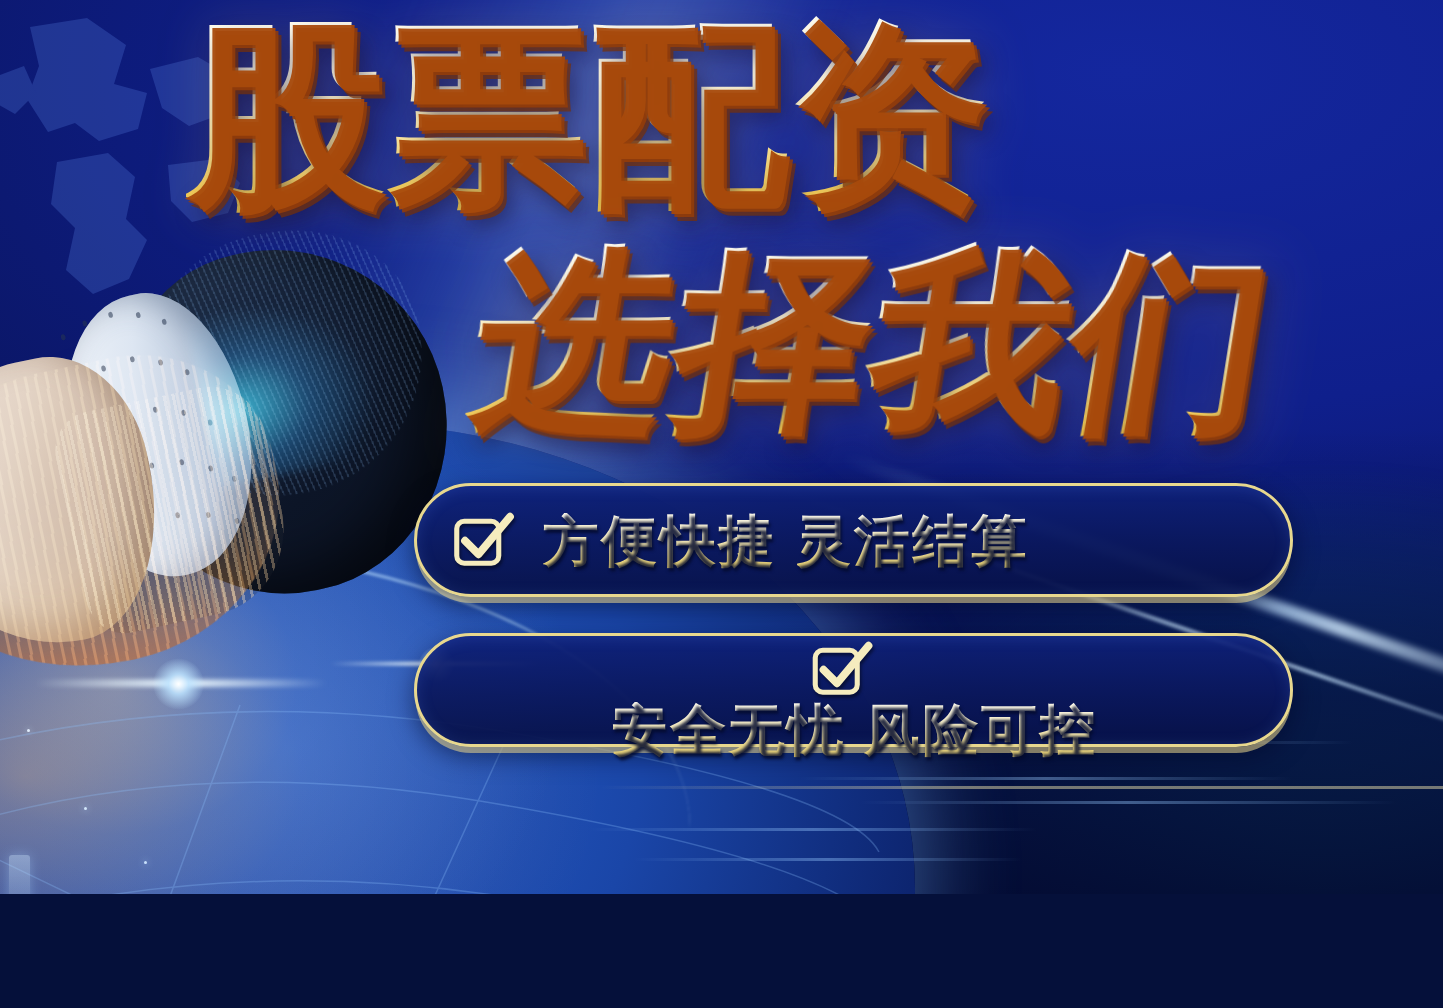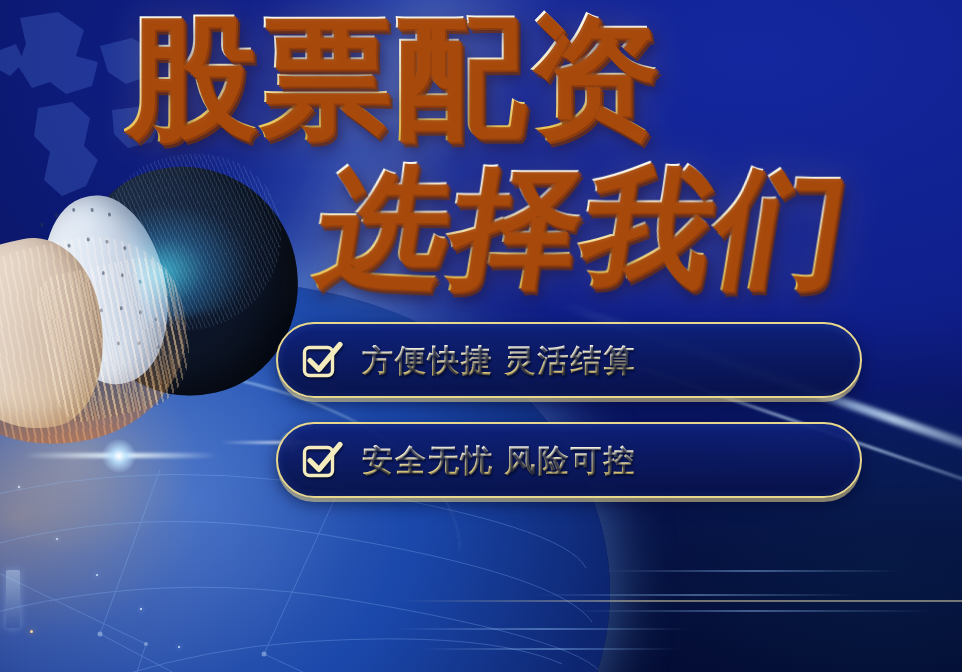--- a/index.html
+++ b/index.html
@@ -1,20 +1,20 @@
 <!DOCTYPE html>
 <html><head>
 <meta charset="utf-8">
 <style>
   html,body{margin:0;padding:0;background:#05103a;}
   *{box-sizing:border-box;}
 
   .banner{
     position:relative;
-    width:962px;height:672px;
+    width:962px;height:596px;
     overflow:hidden;
     font-family:"Liberation Sans","DejaVu Sans",sans-serif;
     background:#13259c;
   }
 
   
   .bg-base{
     position:absolute;inset:0;
     background:
       radial-gradient(120% 90% at 78% 8%,  #14279e 0%, #0f1f8c 42%, #0b1769 75%, #081250 100%),
@@ -205,30 +205,30 @@
     margin-bottom:24px;
     padding:0 20px 0 22px;
     border:2px solid #e8d88e;
     border-radius:40px;
     background:linear-gradient(180deg,rgba(14,32,120,.94) 0%,rgba(10,23,92,.94) 55%,rgba(7,17,72,.94) 100%);
     box-shadow:
       0 5px 0 -1px rgba(236,216,142,.55),
       0 6px 16px rgba(2,8,40,.55),
       inset 0 1px 10px rgba(90,140,255,.18);
   }
-  .pill:last-child{margin-bottom:0;}
+  .pill:last-child{margin-bottom:0;flex-direction:column;}
 
   .chk{
     flex:0 0 auto;
     position:relative;width:44px;height:44px;margin-right:18px;
   }
   .chk svg{width:44px;height:44px;display:block;filter:drop-shadow(1px 2px 1px rgba(0,0,0,.45));}
 
   .pill-text{
-    font-size:31px;font-weight:700;letter-spacing:2px;line-height:1;
+    font-size:37px;font-weight:700;letter-spacing:2px;line-height:1;
     background:linear-gradient(180deg,#fffdf0 0%,#f8eec2 45%,#ecd98a 78%,#e3cc6e 100%);
     -webkit-background-clip:text;background-clip:text;
     color:transparent;-webkit-text-fill-color:transparent;
     text-shadow:1px 2px 2px rgba(4,10,45,.85);
     white-space:nowrap;
   }
 
   
   .edge-line{
     position:absolute;left:400px;bottom:70px;width:820px;height:2px;

